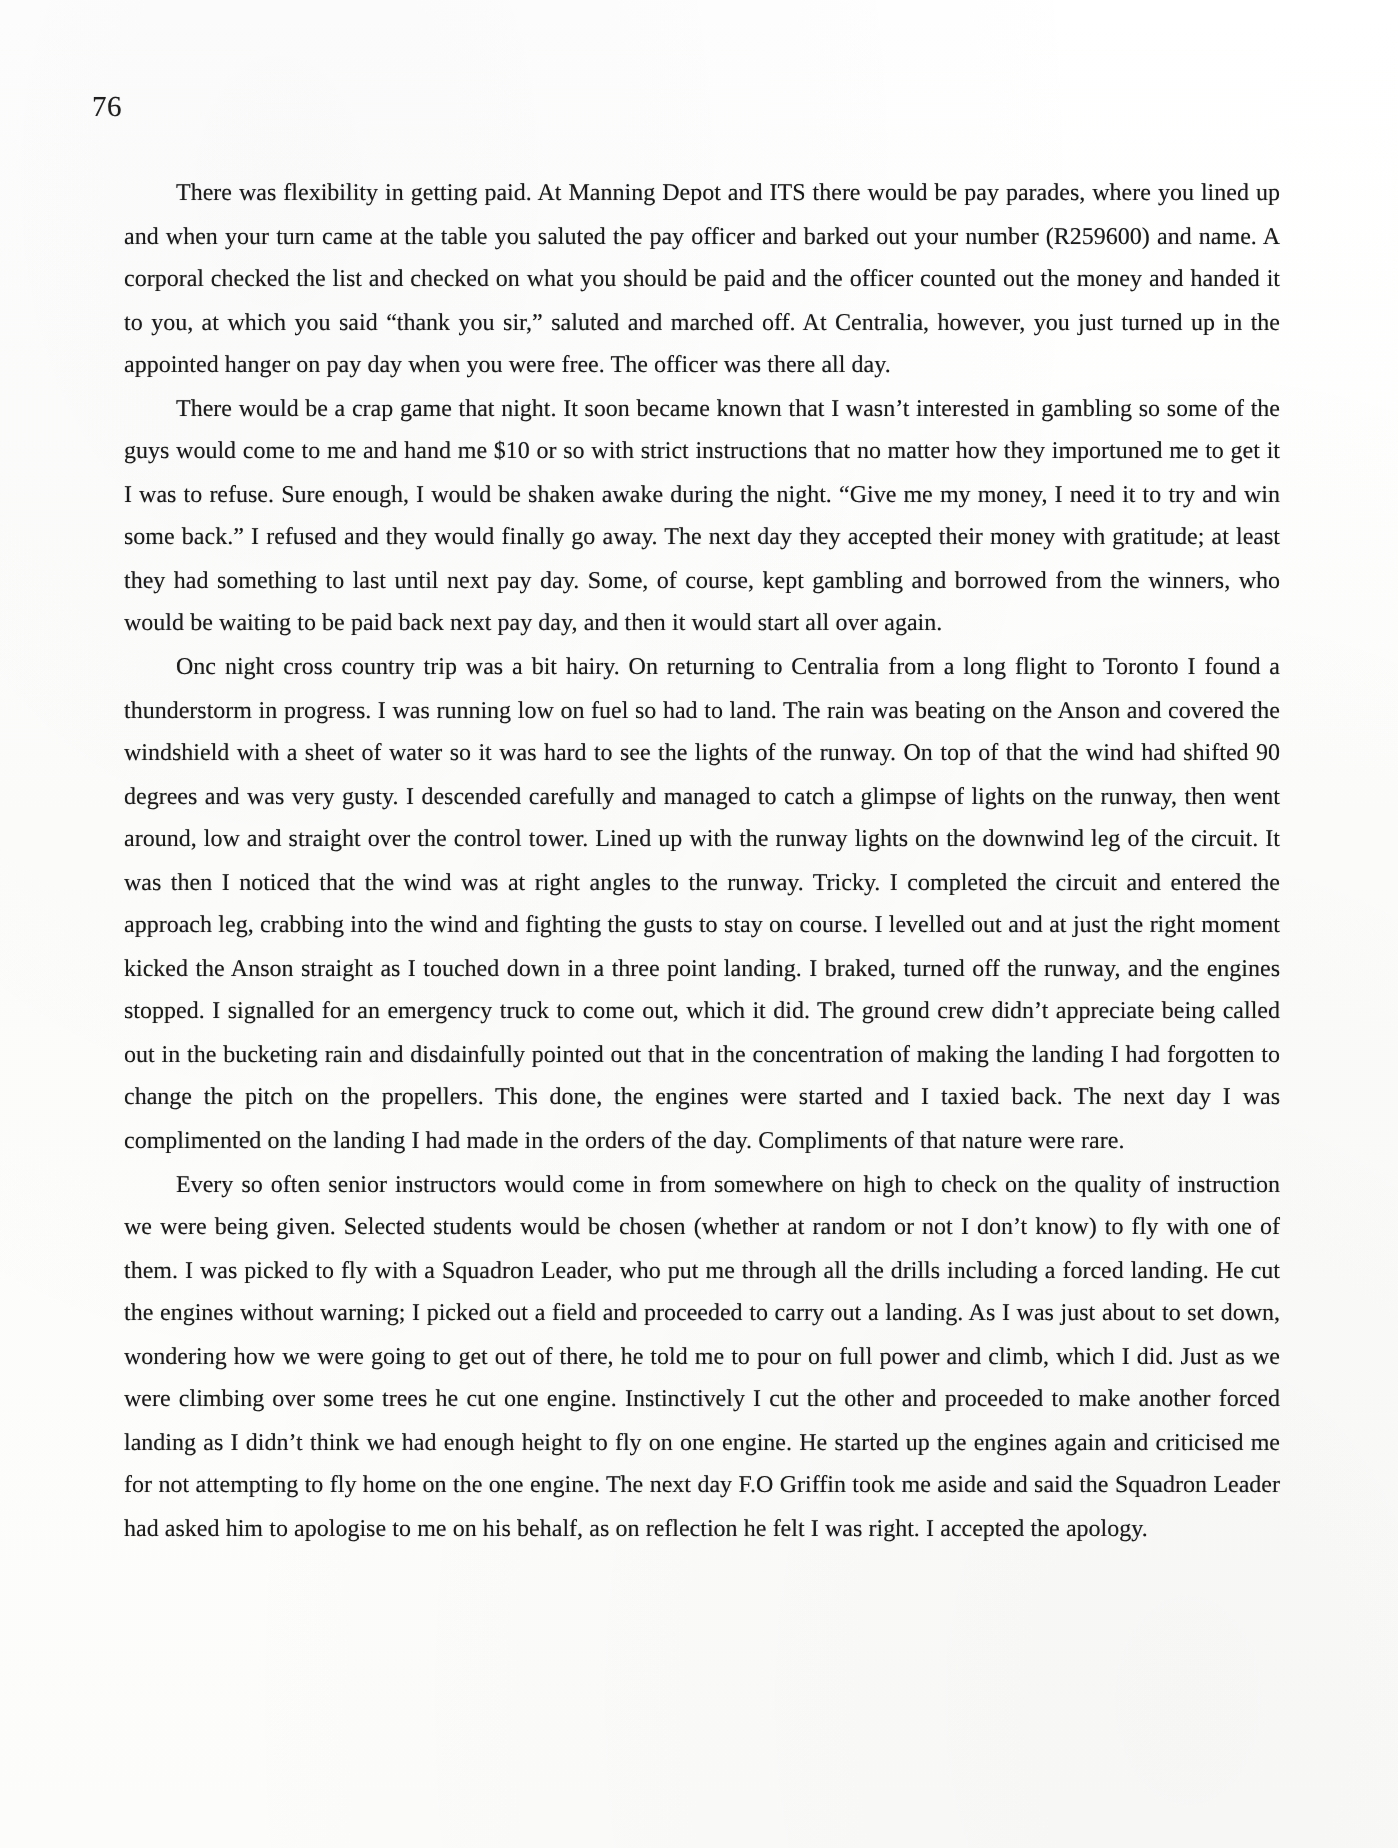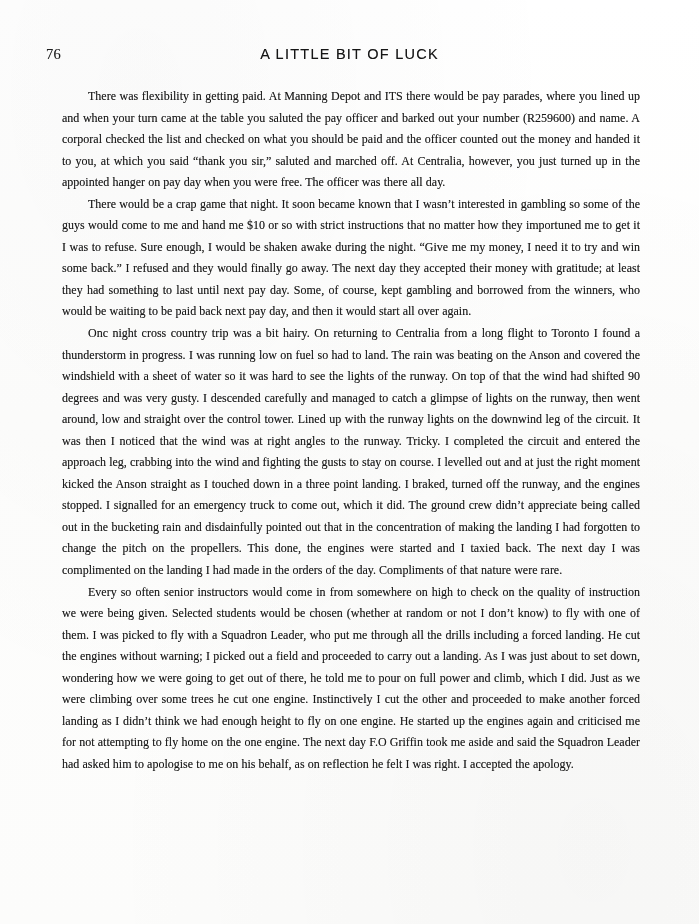--- a/index.html
+++ b/index.html
@@ -92,21 +92,20 @@
 </style>
 </head>
 <body>
 
 <div class="page">
 
   <div class="paper-texture"></div>
 
   <div class="page-header">
     <div class="folio">76</div>
-    <div class="running-head">A LITTLE BIT OF LUCK</div>
   </div>
 
   <div class="body-text">
     <p>There was flexibility in getting paid. At Manning Depot and ITS there would be pay parades, where you lined up and when your turn came at the table you saluted the pay officer and barked out your number (R259600) and name. A corporal checked the list and checked on what you should be paid and the officer counted out the money and handed it to you, at which you said “thank you sir,” saluted and marched off. At Centralia, however, you just turned up in the appointed hanger on pay day when you were free. The officer was there all day.</p>
     <p>There would be a crap game that night. It soon became known that I wasn’t interested in gambling so some of the guys would come to me and hand me $10 or so with strict instructions that no matter how they importuned me to get it I was to refuse. Sure enough, I would be shaken awake during the night. “Give me my money, I need it to try and win some back.” I refused and they would finally go away. The next day they accepted their money with gratitude; at least they had something to last until next pay day. Some, of course, kept gambling and borrowed from the winners, who would be waiting to be paid back next pay day, and then it would start all over again.</p>
     <p>Onc night cross country trip was a bit hairy. On returning to Centralia from a long flight to Toronto I found a thunderstorm in progress. I was running low on fuel so had to land. The rain was beating on the Anson and covered the windshield with a sheet of water so it was hard to see the lights of the runway. On top of that the wind had shifted 90 degrees and was very gusty. I descended carefully and managed to catch a glimpse of lights on the runway, then went around, low and straight over the control tower. Lined up with the runway lights on the downwind leg of the circuit. It was then I noticed that the wind was at right angles to the runway. Tricky. I completed the circuit and entered the approach leg, crabbing into the wind and fighting the gusts to stay on course. I levelled out and at just the right moment kicked the Anson straight as I touched down in a three point landing. I braked, turned off the runway, and the engines stopped. I signalled for an emergency truck to come out, which it did. The ground crew didn’t appreciate being called out in the bucketing rain and disdainfully pointed out that in the concentration of making the landing I had forgotten to change the pitch on the propellers. This done, the engines were started and I taxied back. The next day I was complimented on the landing I had made in the orders of the day. Compliments of that nature were rare.</p>
     <p>Every so often senior instructors would come in from somewhere on high to check on the quality of instruction we were being given. Selected students would be chosen (whether at random or not I don’t know) to fly with one of them. I was picked to fly with a Squadron Leader, who put me through all the drills including a forced landing. He cut the engines without warning; I picked out a field and proceeded to carry out a landing. As I was just about to set down, wondering how we were going to get out of there, he told me to pour on full power and climb, which I did. Just as we were climbing over some trees he cut one engine. Instinctively I cut the other and proceeded to make another forced landing as I didn’t think we had enough height to fly on one engine. He started up the engines again and criticised me for not attempting to fly home on the one engine. The next day F.O Griffin took me aside and said the Squadron Leader had asked him to apologise to me on his behalf, as on reflection he felt I was right. I accepted the apology.</p>
 
   </div>
 

